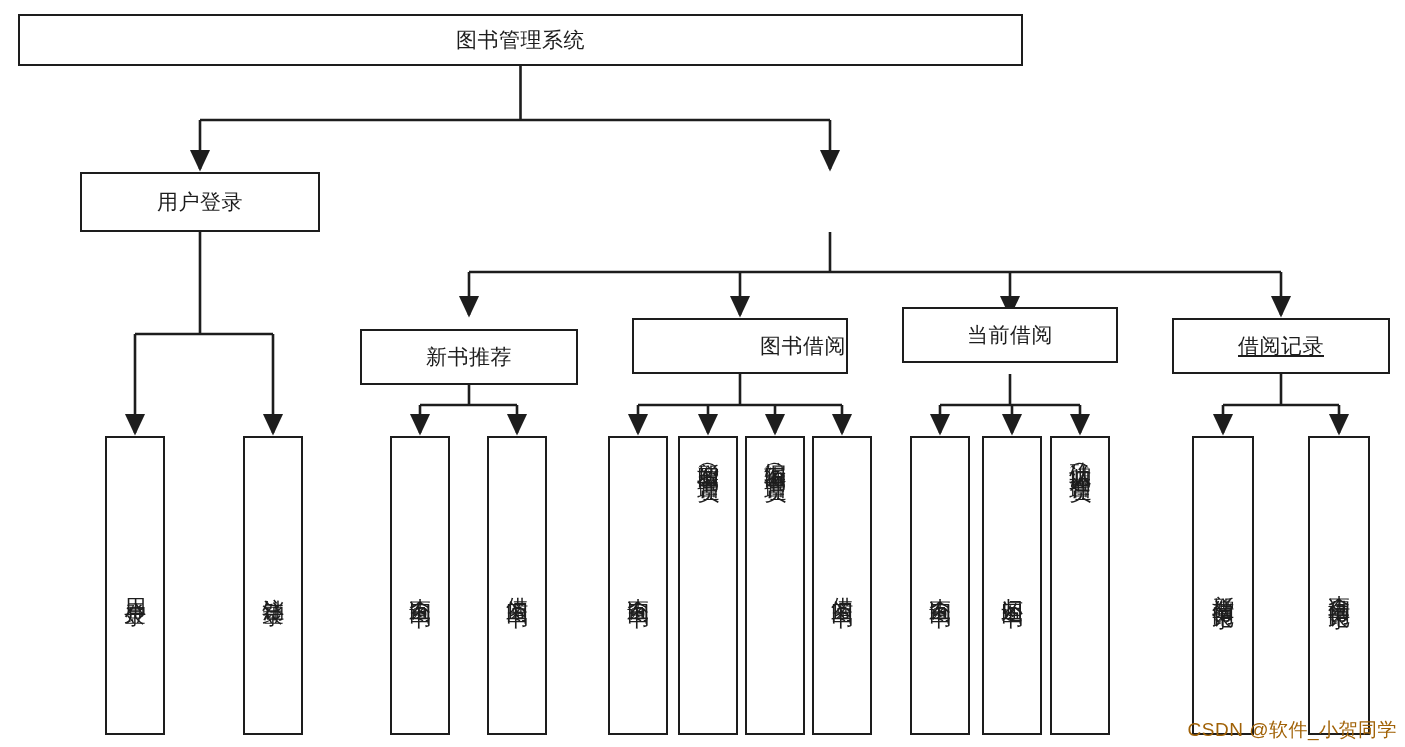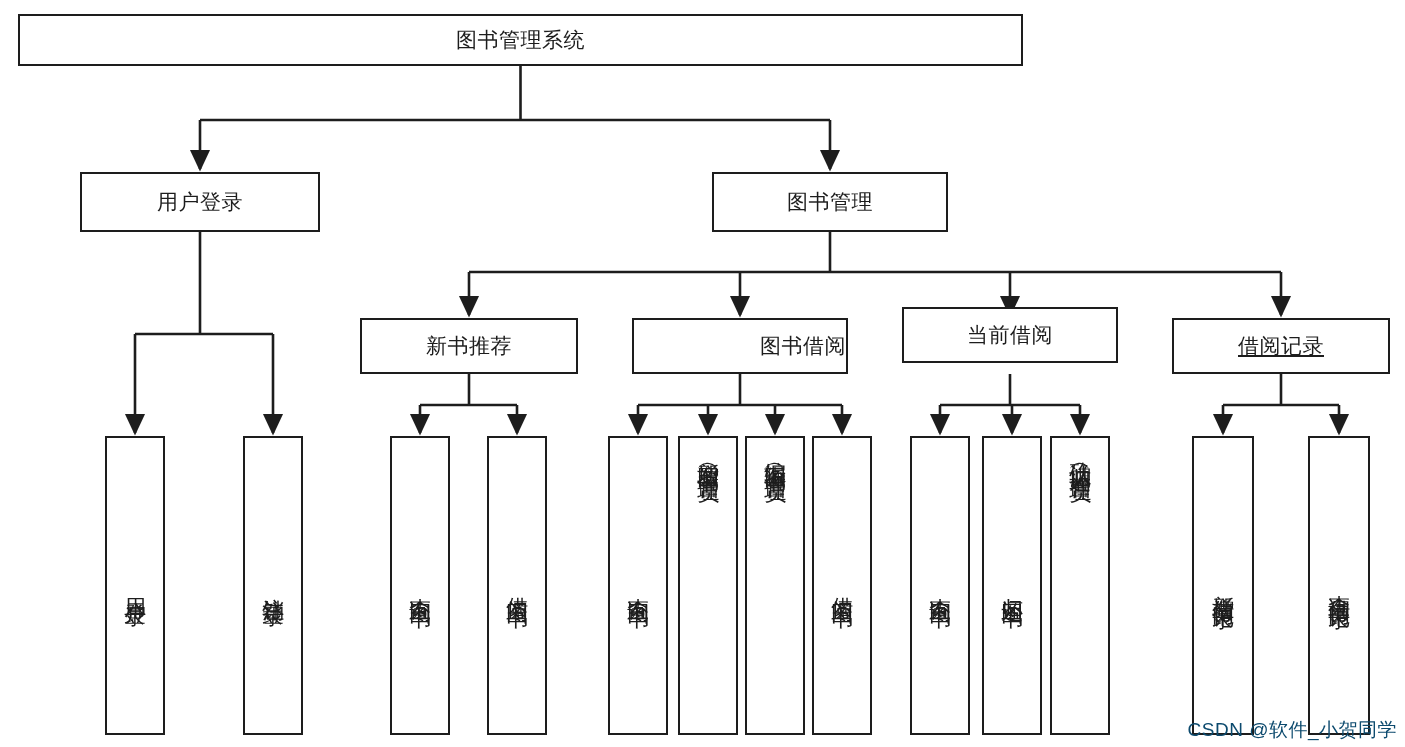--- a/index.html
+++ b/index.html
@@ -59,21 +59,21 @@
   }
   .node.vertical.centered {
     align-items: center;
     padding-top: 0;
   }
   #watermark {
     position: absolute;
     right: 8px;
     bottom: 4px;
     font-size: 19px;
-    color: #0c4a6e;
+    color: #a16207;
     letter-spacing: 0.5px;
     white-space: nowrap;
     z-index: 5;
     pointer-events: none;
   }
 </style>
 </head>
 <body>
 
 <div id="canvas">
@@ -115,25 +115,22 @@
   </svg>
 
   <div class="node" style="left: 18px; top: 14px; width: 1005px; height: 52px;">
     <span class="label">图书管理系统</span>
   </div>
 
   <div class="node" style="left: 80px; top: 172px; width: 240px; height: 60px;">
     <span class="label">用户登录</span>
   </div>
 
-  <div class="node" style="left: 712px; top: 172px; width: 236px; height: 60px;">
-    <span class="label">图书管理</span>
-  </div>
 
-  <div class="node" style="left: 360px; top: 318px; width: 218px; height: 56px;">
+  <div class="node" style="left: 360px; top: 329px; width: 218px; height: 56px;">
     <span class="label">新书推荐</span>
   </div>
 
   <div class="node" style="left: 632px; top: 318px; width: 216px; height: 56px; justify-content: flex-end;">
     <span class="label">图书借阅</span>
   </div>
 
   <div class="node" style="left: 902px; top: 307px; width: 216px; height: 56px;">
     <span class="label">当前借阅</span>
   </div>

